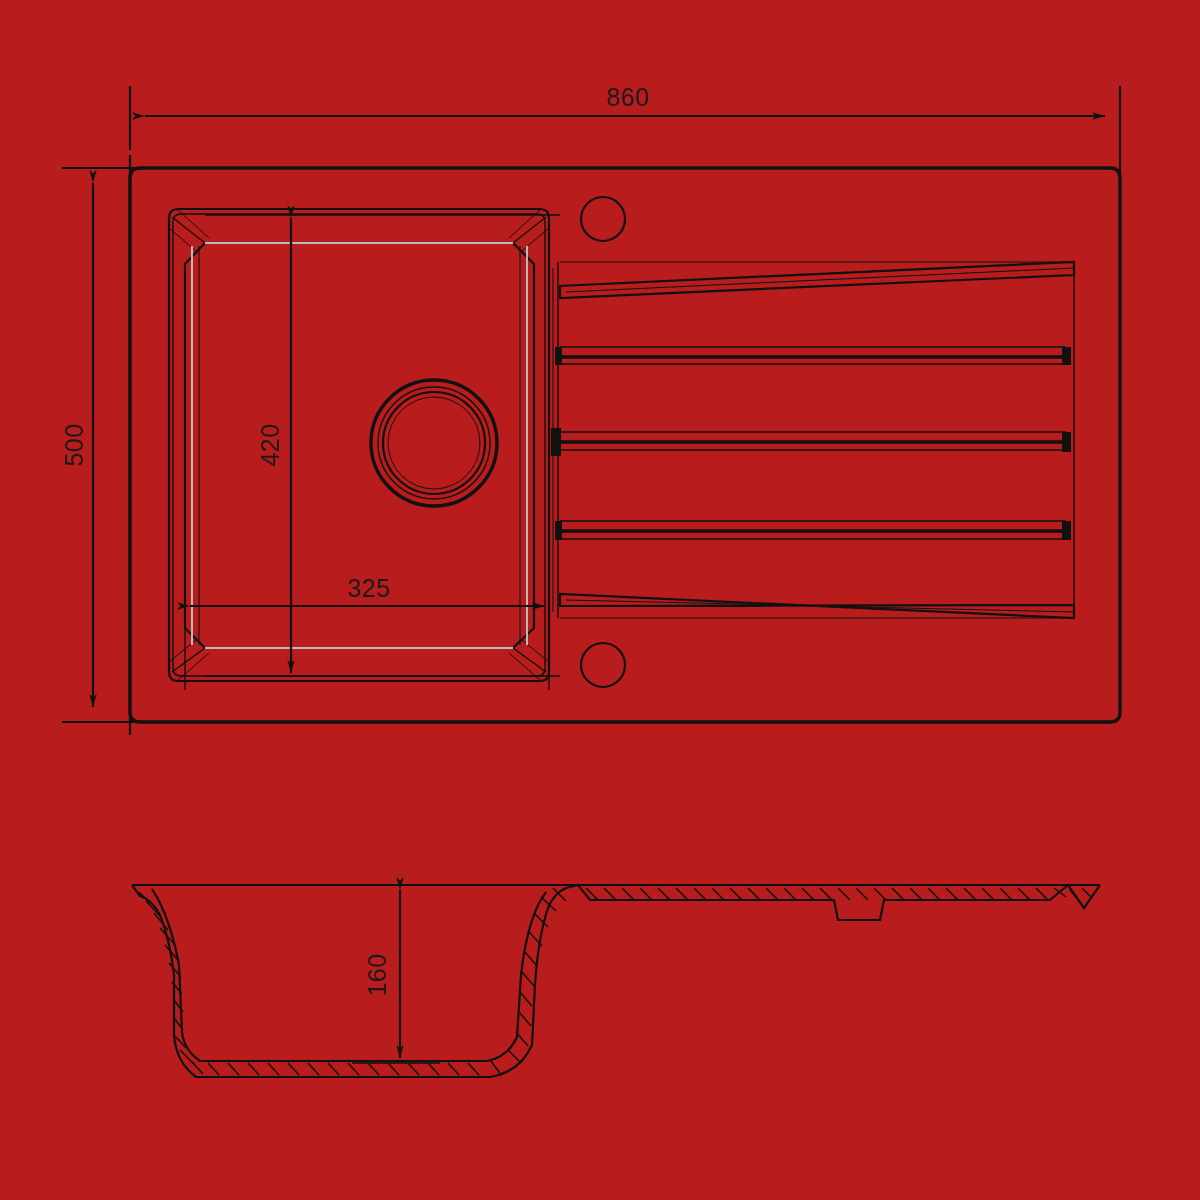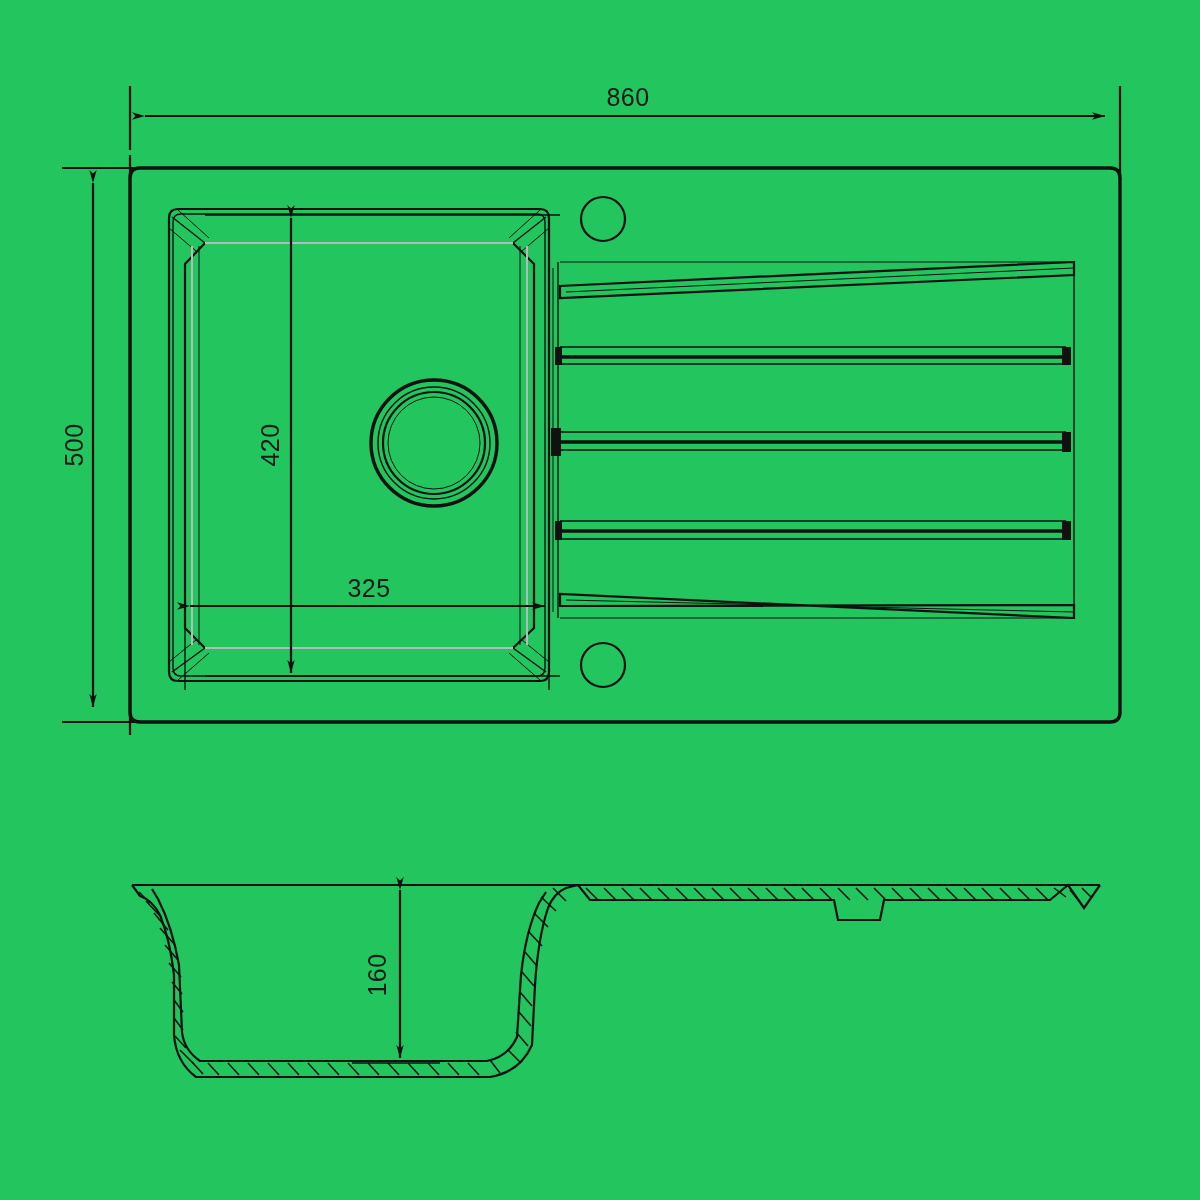--- a/index.html
+++ b/index.html
@@ -11,21 +11,21 @@
   body {
     width: 1200px;
     height: 1200px;
     overflow: hidden;
     font-family: "Liberation Sans", sans-serif;
   }
   #drawing-root {
     position: relative;
     width: 1200px;
     height: 1200px;
-    background: #22c55e;
+    background: #b91c1c;
   }
   svg.drawing-canvas {
     display: block;
     width: 1200px;
     height: 1200px;
   }
   .dim-text {
     font-family: "Liberation Sans", sans-serif;
     font-size: 25px;
     fill: #1a1a1a;

